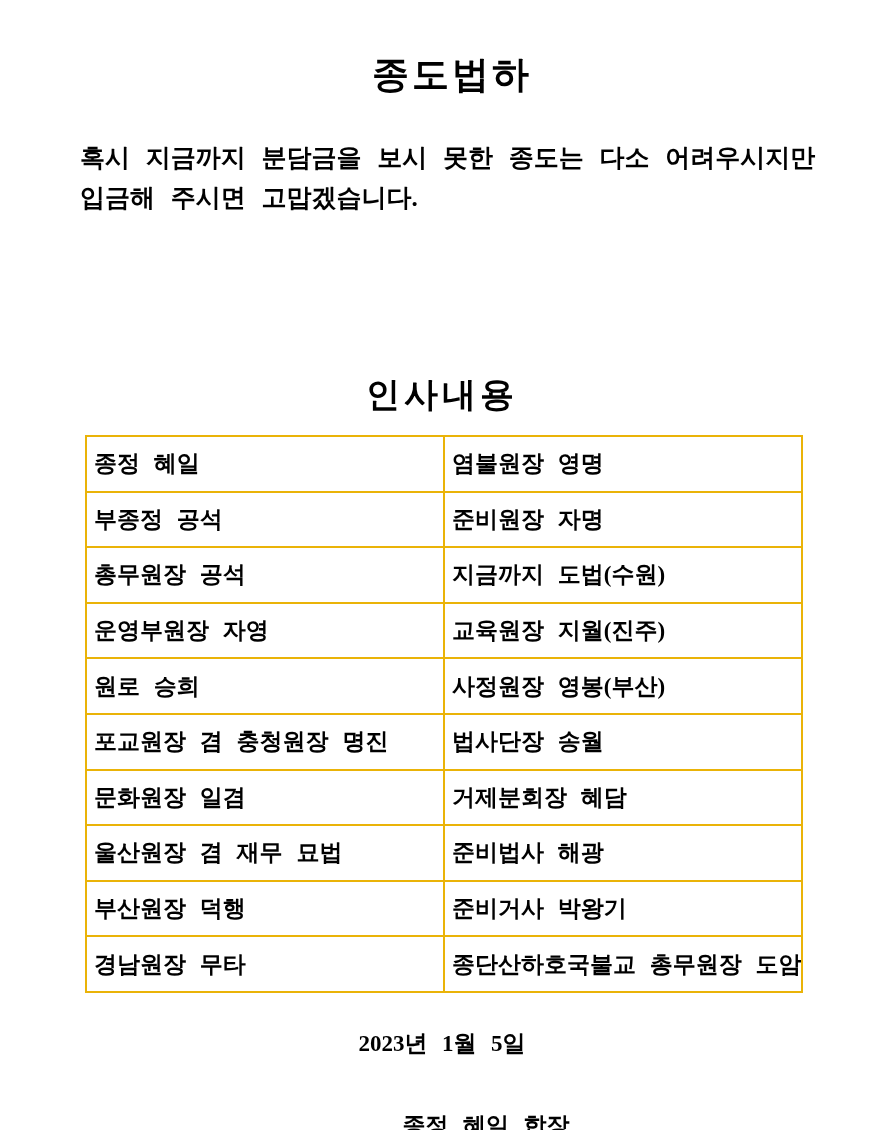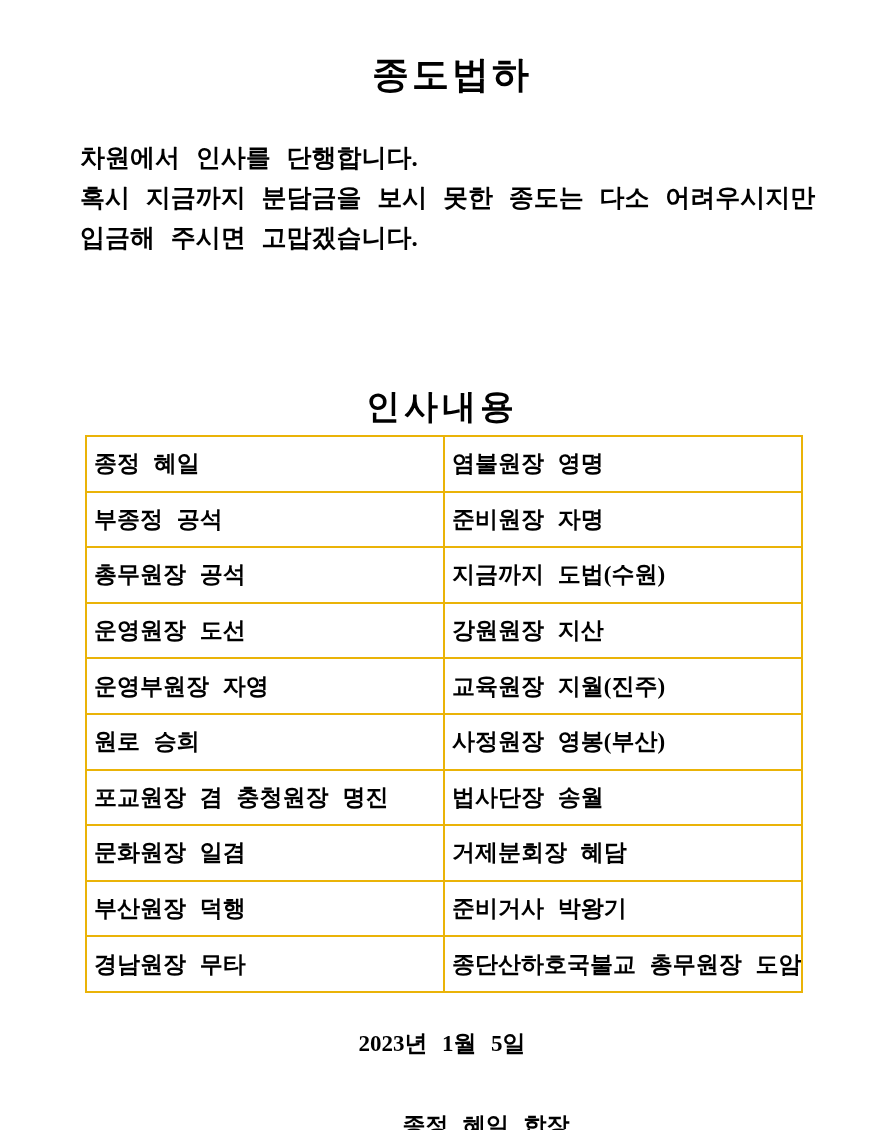--- a/index.html
+++ b/index.html
@@ -34,21 +34,21 @@
     left: 80px;
     width: 760px;
     font-size: 25px;
     font-weight: 700;
     line-height: 40px;
     word-spacing: 0.38em;
     white-space: nowrap;
   }
   .section-title {
     position: absolute;
-    top: 384px;
+    top: 372px;
     left: 0;
     width: 100%;
     text-align: center;
     font-size: 34px;
     font-weight: 700;
     letter-spacing: 4px;
   }
   table.roster {
     position: absolute;
     top: 435px;
@@ -83,21 +83,20 @@
   .footer-signoff { top: 1110px; margin-left: 44px; }
 </style>
 </head>
 <body>
 
 <div class="page">
 
   <h1 class="doc-title">종도법하</h1>
 
   <div class="body-text">
-    <div>차원에서 인사를 단행합니다.</div>
     <div>혹시 지금까지 분담금을 보시 못한 종도는 다소 어려우시지만</div>
     <div>입금해 주시면 고맙겠습니다.</div>
   </div>
 
   <h2 class="section-title">인사내용</h2>
 
   <table class="roster">
     <colgroup>
         <col class="c1">
         <col class="c2">
@@ -109,38 +108,38 @@
       </tr>
       <tr>
         <td>부종정 공석</td>
         <td>준비원장 자명</td>
       </tr>
       <tr>
         <td>총무원장 공석</td>
         <td>지금까지 도법(수원)</td>
       </tr>
       <tr>
-        <td>운영원장 도선</td>
-        <td>강원원장 지산</td>
-      </tr>
-      <tr>
         <td>운영부원장 자영</td>
         <td>교육원장 지월(진주)</td>
       </tr>
       <tr>
         <td>원로 승희</td>
         <td>사정원장 영봉(부산)</td>
       </tr>
       <tr>
         <td>포교원장 겸 충청원장 명진</td>
         <td>법사단장 송월</td>
       </tr>
       <tr>
         <td>문화원장 일겸</td>
         <td>거제분회장 혜담</td>
+      </tr>
+      <tr>
+        <td>울산원장 겸 재무 묘법</td>
+        <td>준비법사 해광</td>
       </tr>
       <tr>
         <td>부산원장 덕행</td>
         <td>준비거사 박왕기</td>
       </tr>
       <tr>
         <td>경남원장 무타</td>
         <td>종단산하호국불교 총무원장 도암</td>
       </tr>
     </tbody>

